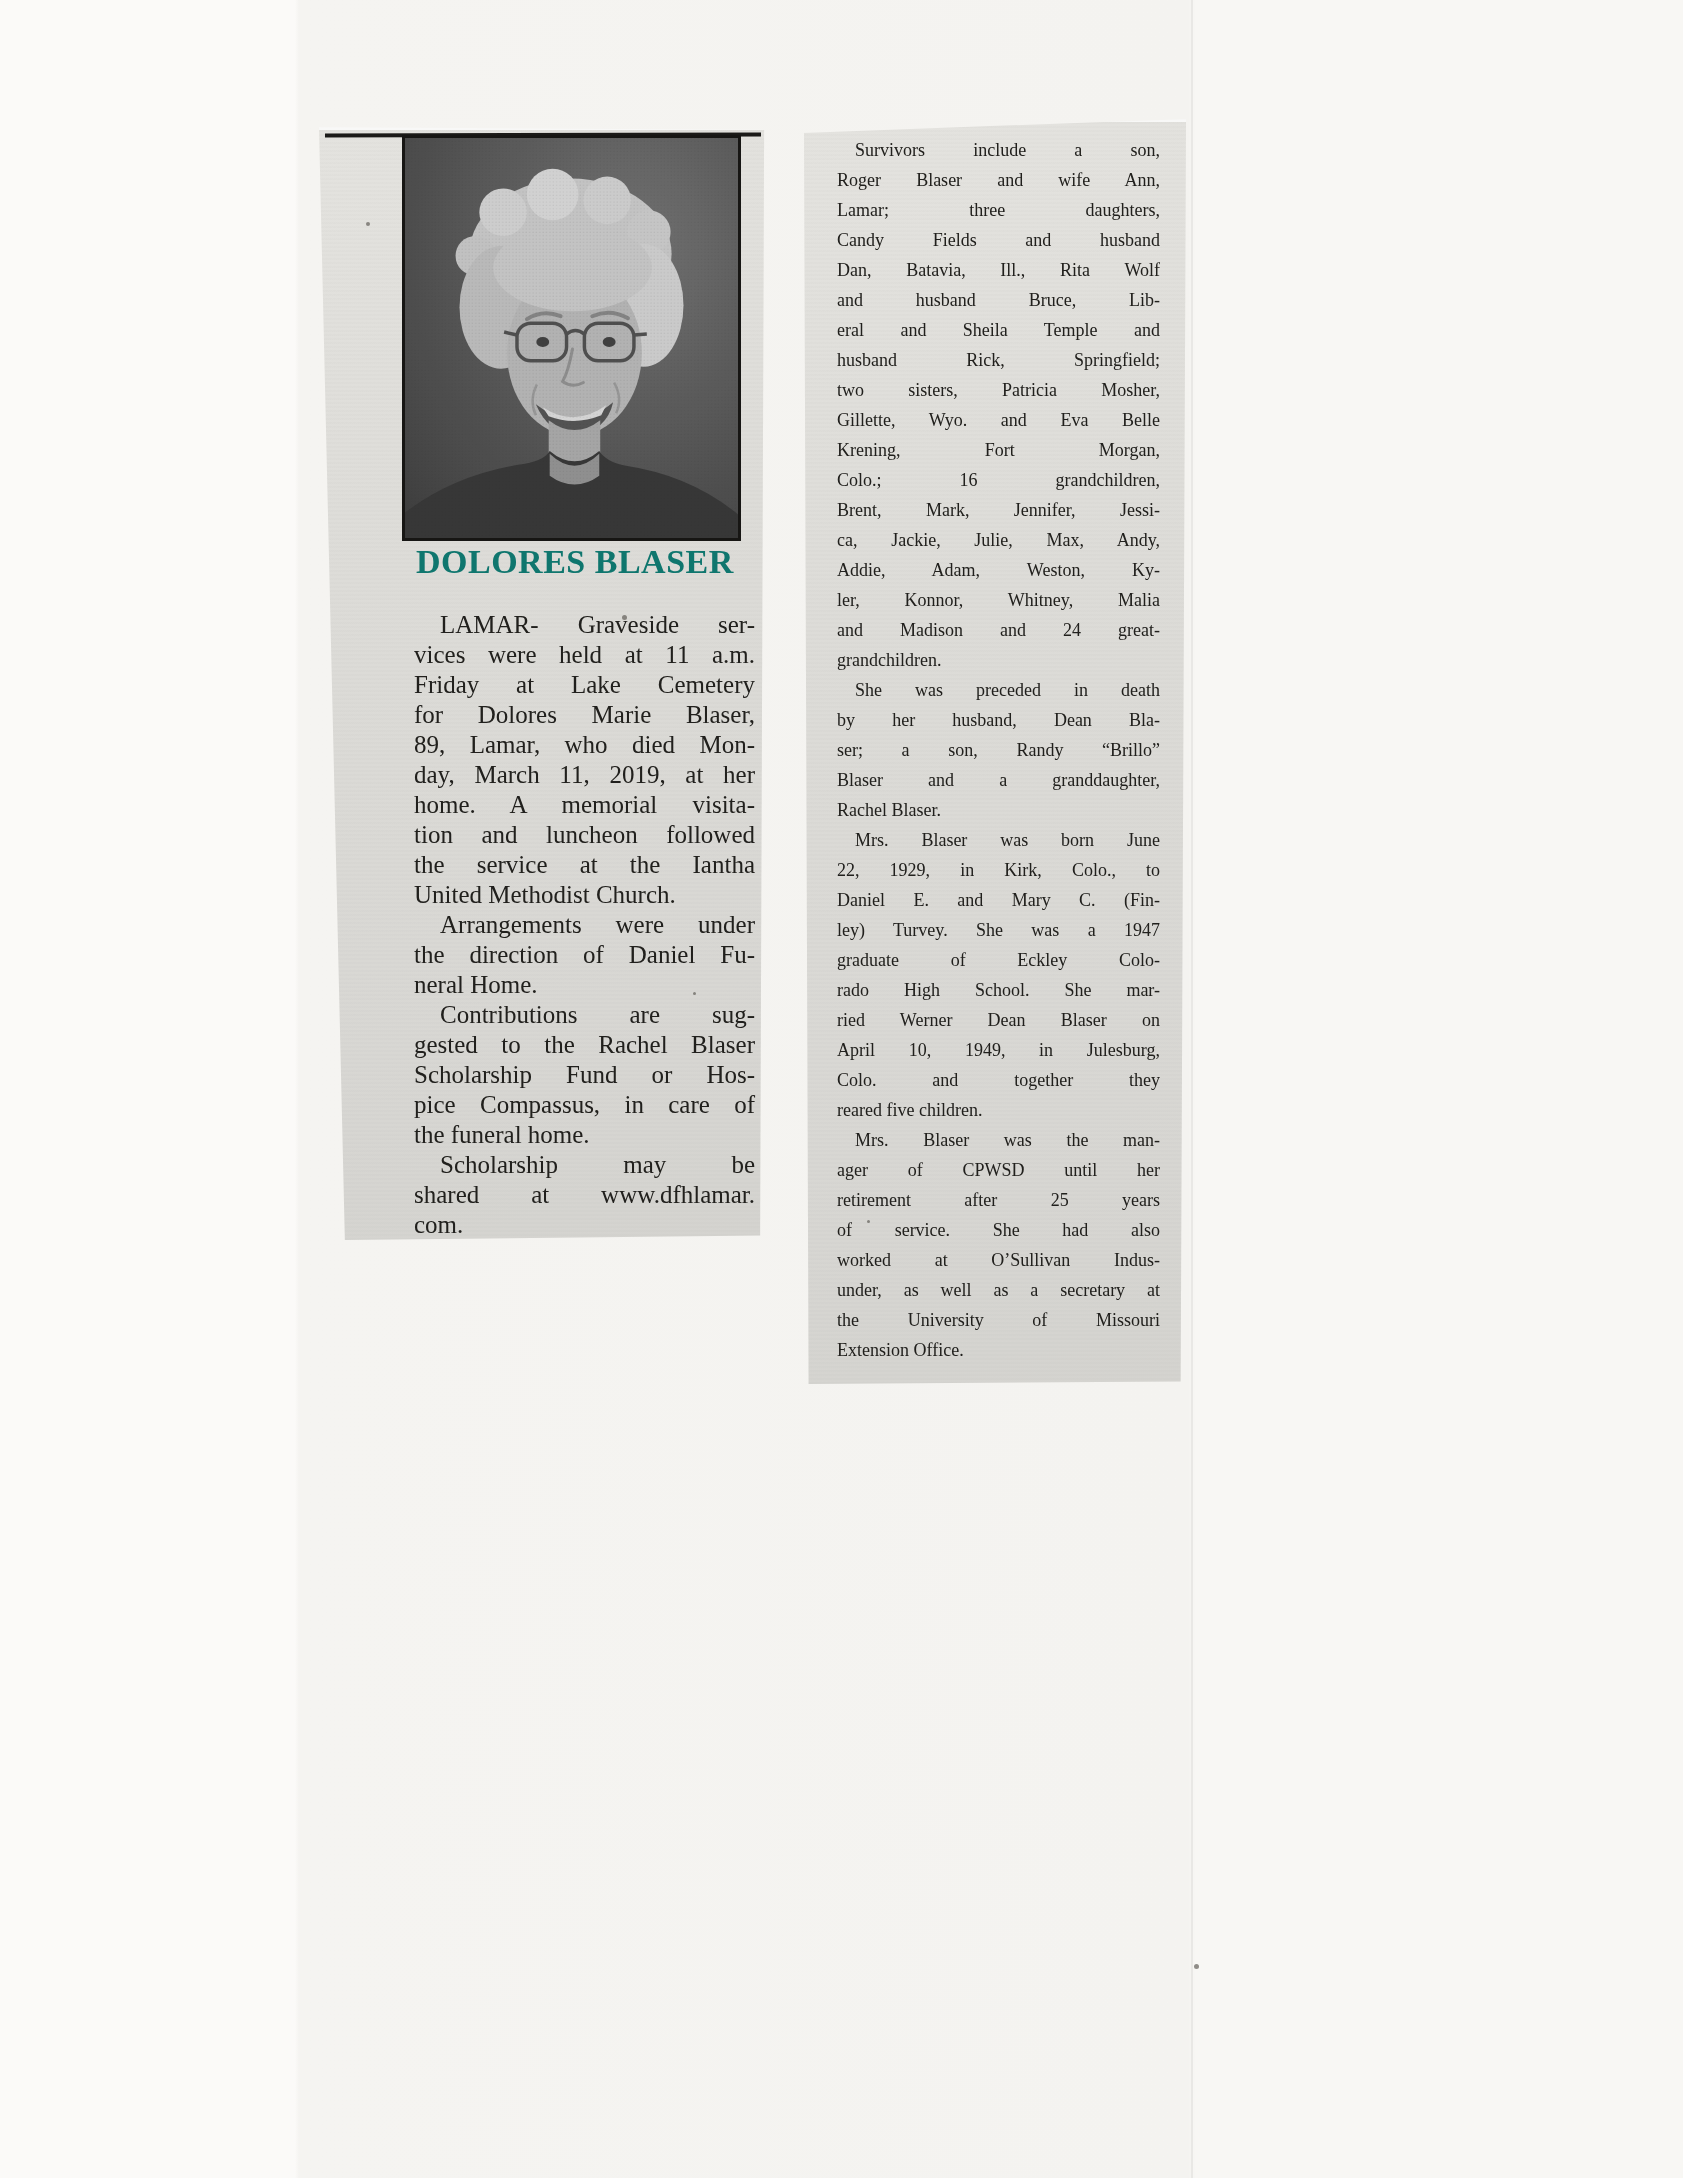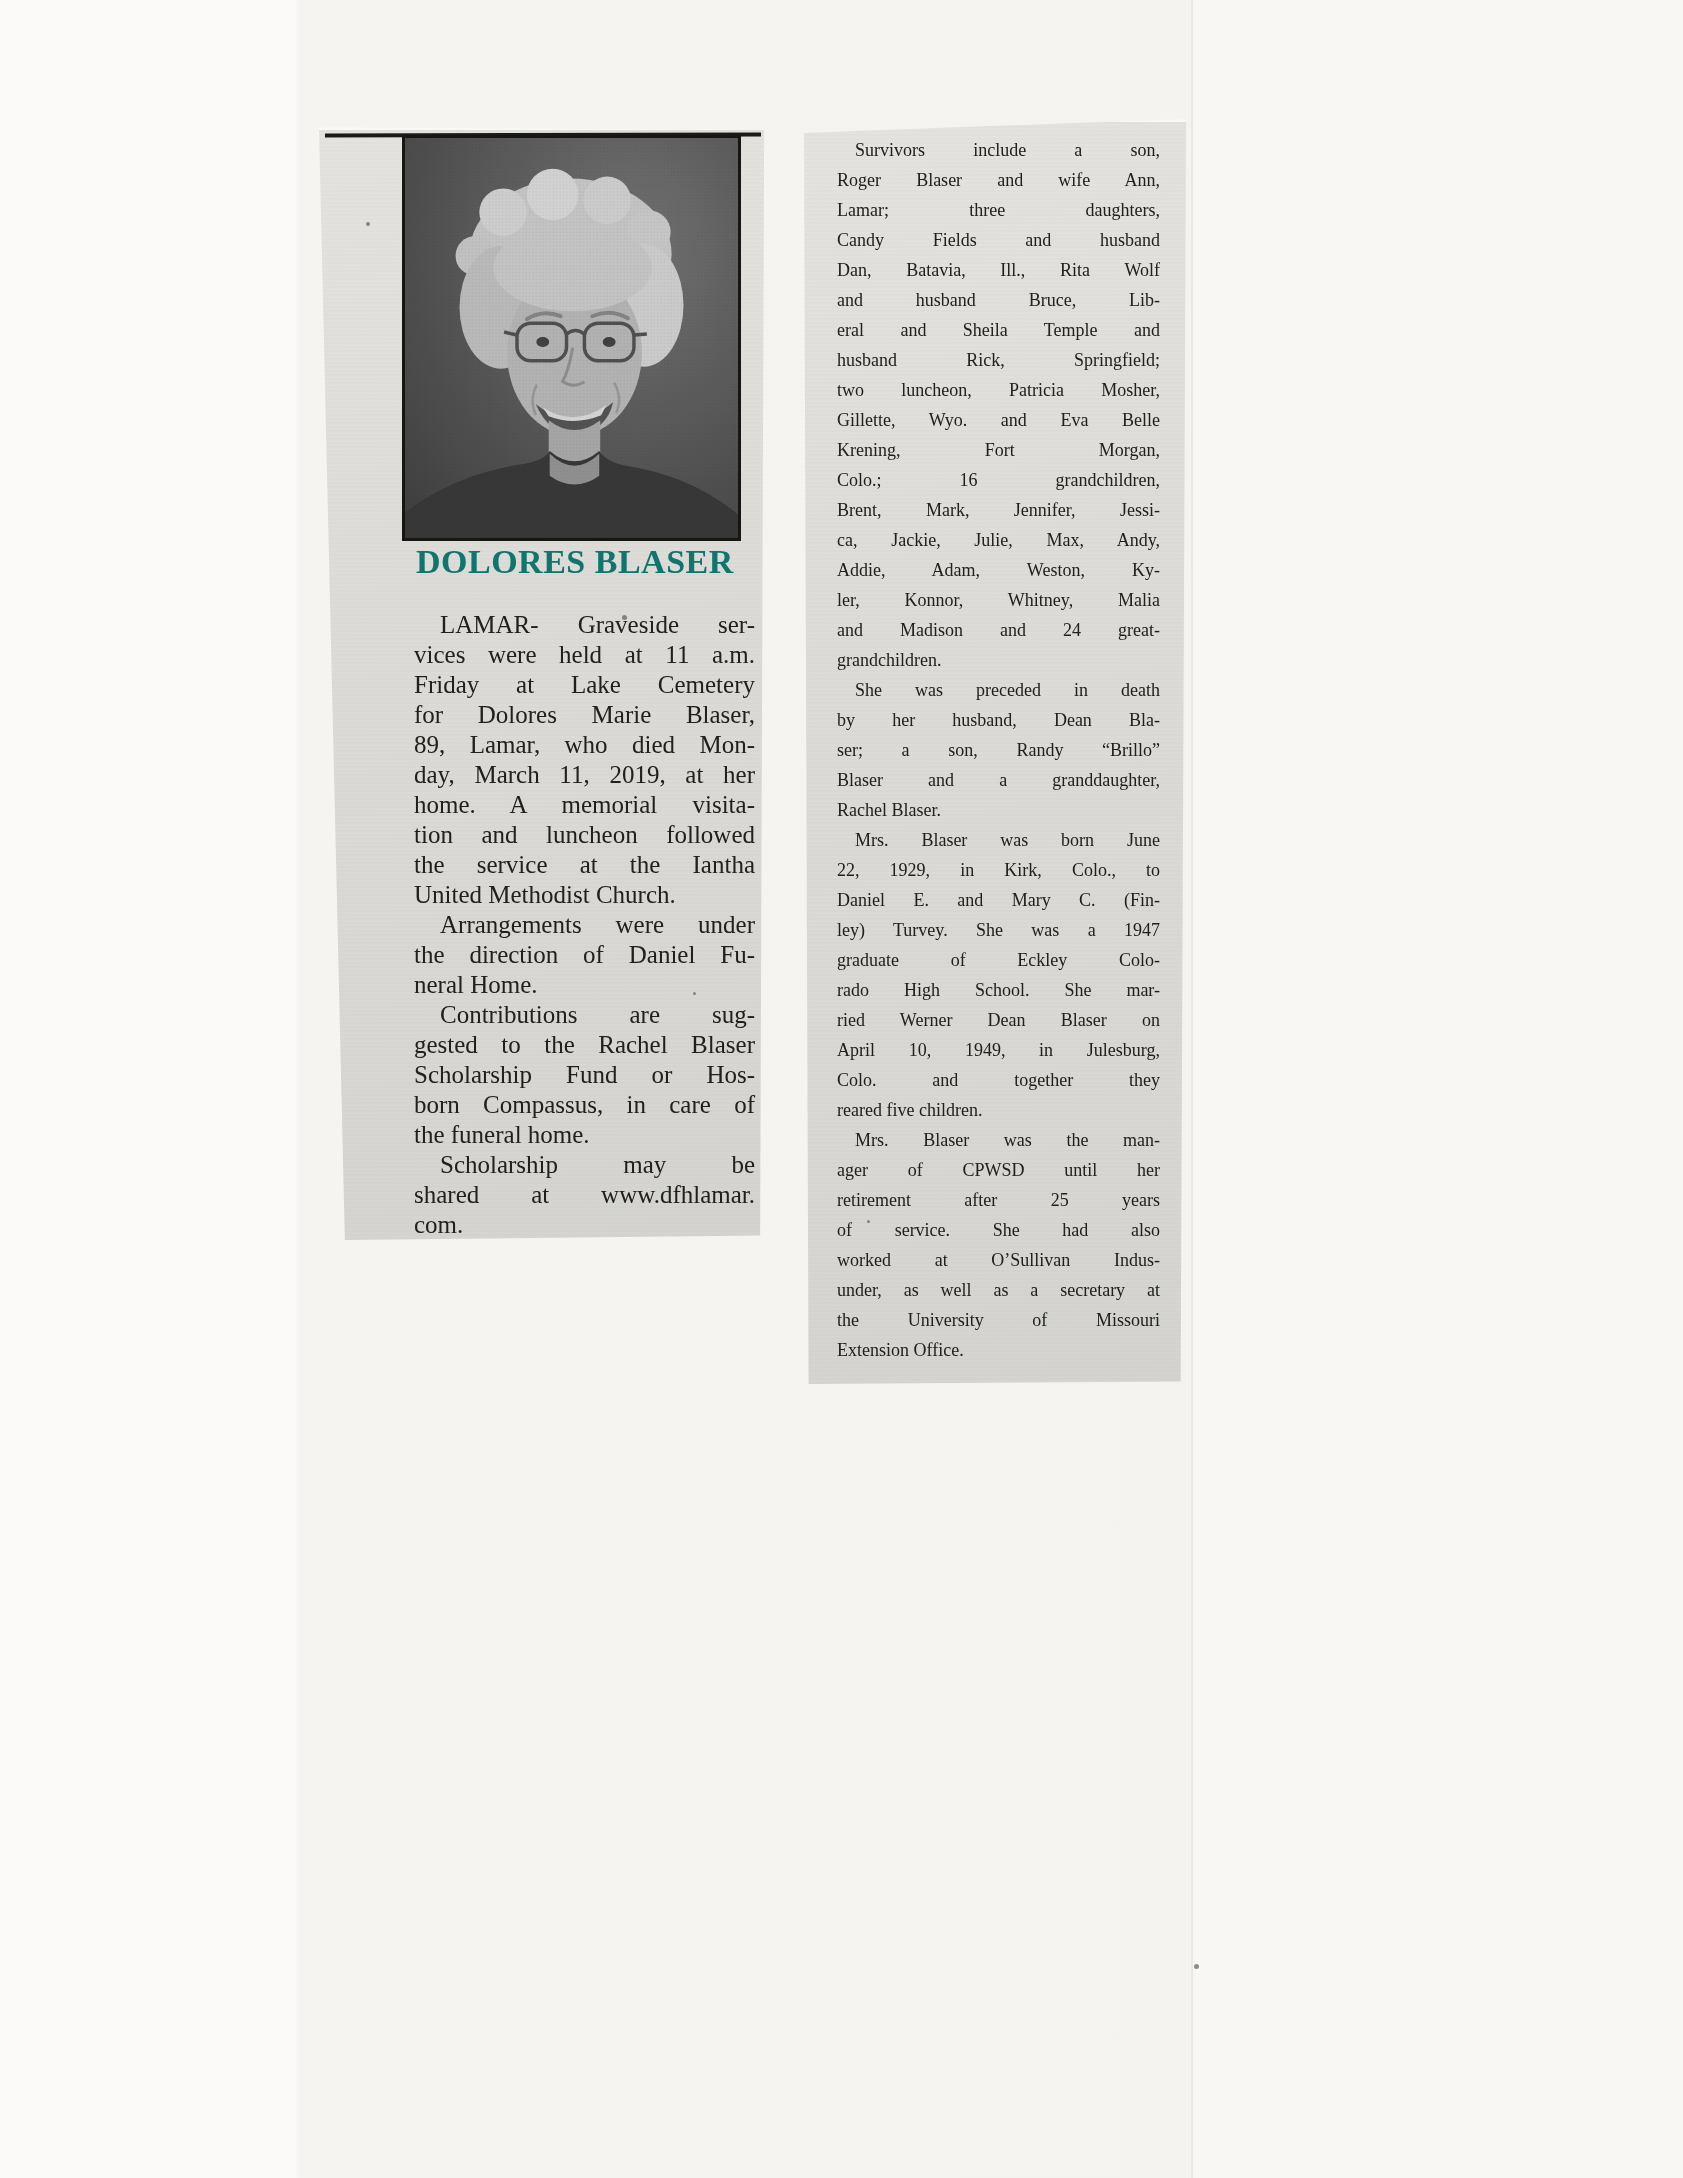--- a/index.html
+++ b/index.html
@@ -145,40 +145,40 @@
         <div class="line">home. A memorial visita-</div>
         <div class="line">tion and luncheon followed</div>
         <div class="line">the service at the Iantha</div>
         <div class="line last">United Methodist Church.</div>
         <div class="line first">Arrangements were under</div>
         <div class="line">the direction of Daniel Fu-</div>
         <div class="line last">neral Home.</div>
         <div class="line first">Contributions are sug-</div>
         <div class="line">gested to the Rachel Blaser</div>
         <div class="line">Scholarship Fund or Hos-</div>
-        <div class="line">born Compassus, in care of</div>
+        <div class="line">pice Compassus, in care of</div>
         <div class="line last">the funeral home.</div>
         <div class="line first">Scholarship may be</div>
         <div class="line">shared at www.dfhlamar.</div>
         <div class="line last">com.</div>
       </div>
   </article>
 
   <article class="clipping right">
     <div class="paper"></div>
     <div class="coltext coltext-right">
         <div class="line first">Survivors include a son,</div>
         <div class="line">Roger Blaser and wife Ann,</div>
         <div class="line">Lamar; three daughters,</div>
         <div class="line">Candy Fields and husband</div>
         <div class="line">Dan, Batavia, Ill., Rita Wolf</div>
         <div class="line">and husband Bruce, Lib-</div>
         <div class="line">eral and Sheila Temple and</div>
         <div class="line">husband Rick, Springfield;</div>
-        <div class="line">two luncheon, Patricia Mosher,</div>
+        <div class="line">two sisters, Patricia Mosher,</div>
         <div class="line">Gillette, Wyo. and Eva Belle</div>
         <div class="line">Krening, Fort Morgan,</div>
         <div class="line">Colo.; 16 grandchildren,</div>
         <div class="line">Brent, Mark, Jennifer, Jessi-</div>
         <div class="line">ca, Jackie, Julie, Max, Andy,</div>
         <div class="line">Addie, Adam, Weston, Ky-</div>
         <div class="line">ler, Konnor, Whitney, Malia</div>
         <div class="line">and Madison and 24 great-</div>
         <div class="line last">grandchildren.</div>
         <div class="line first">She was preceded in death</div>

